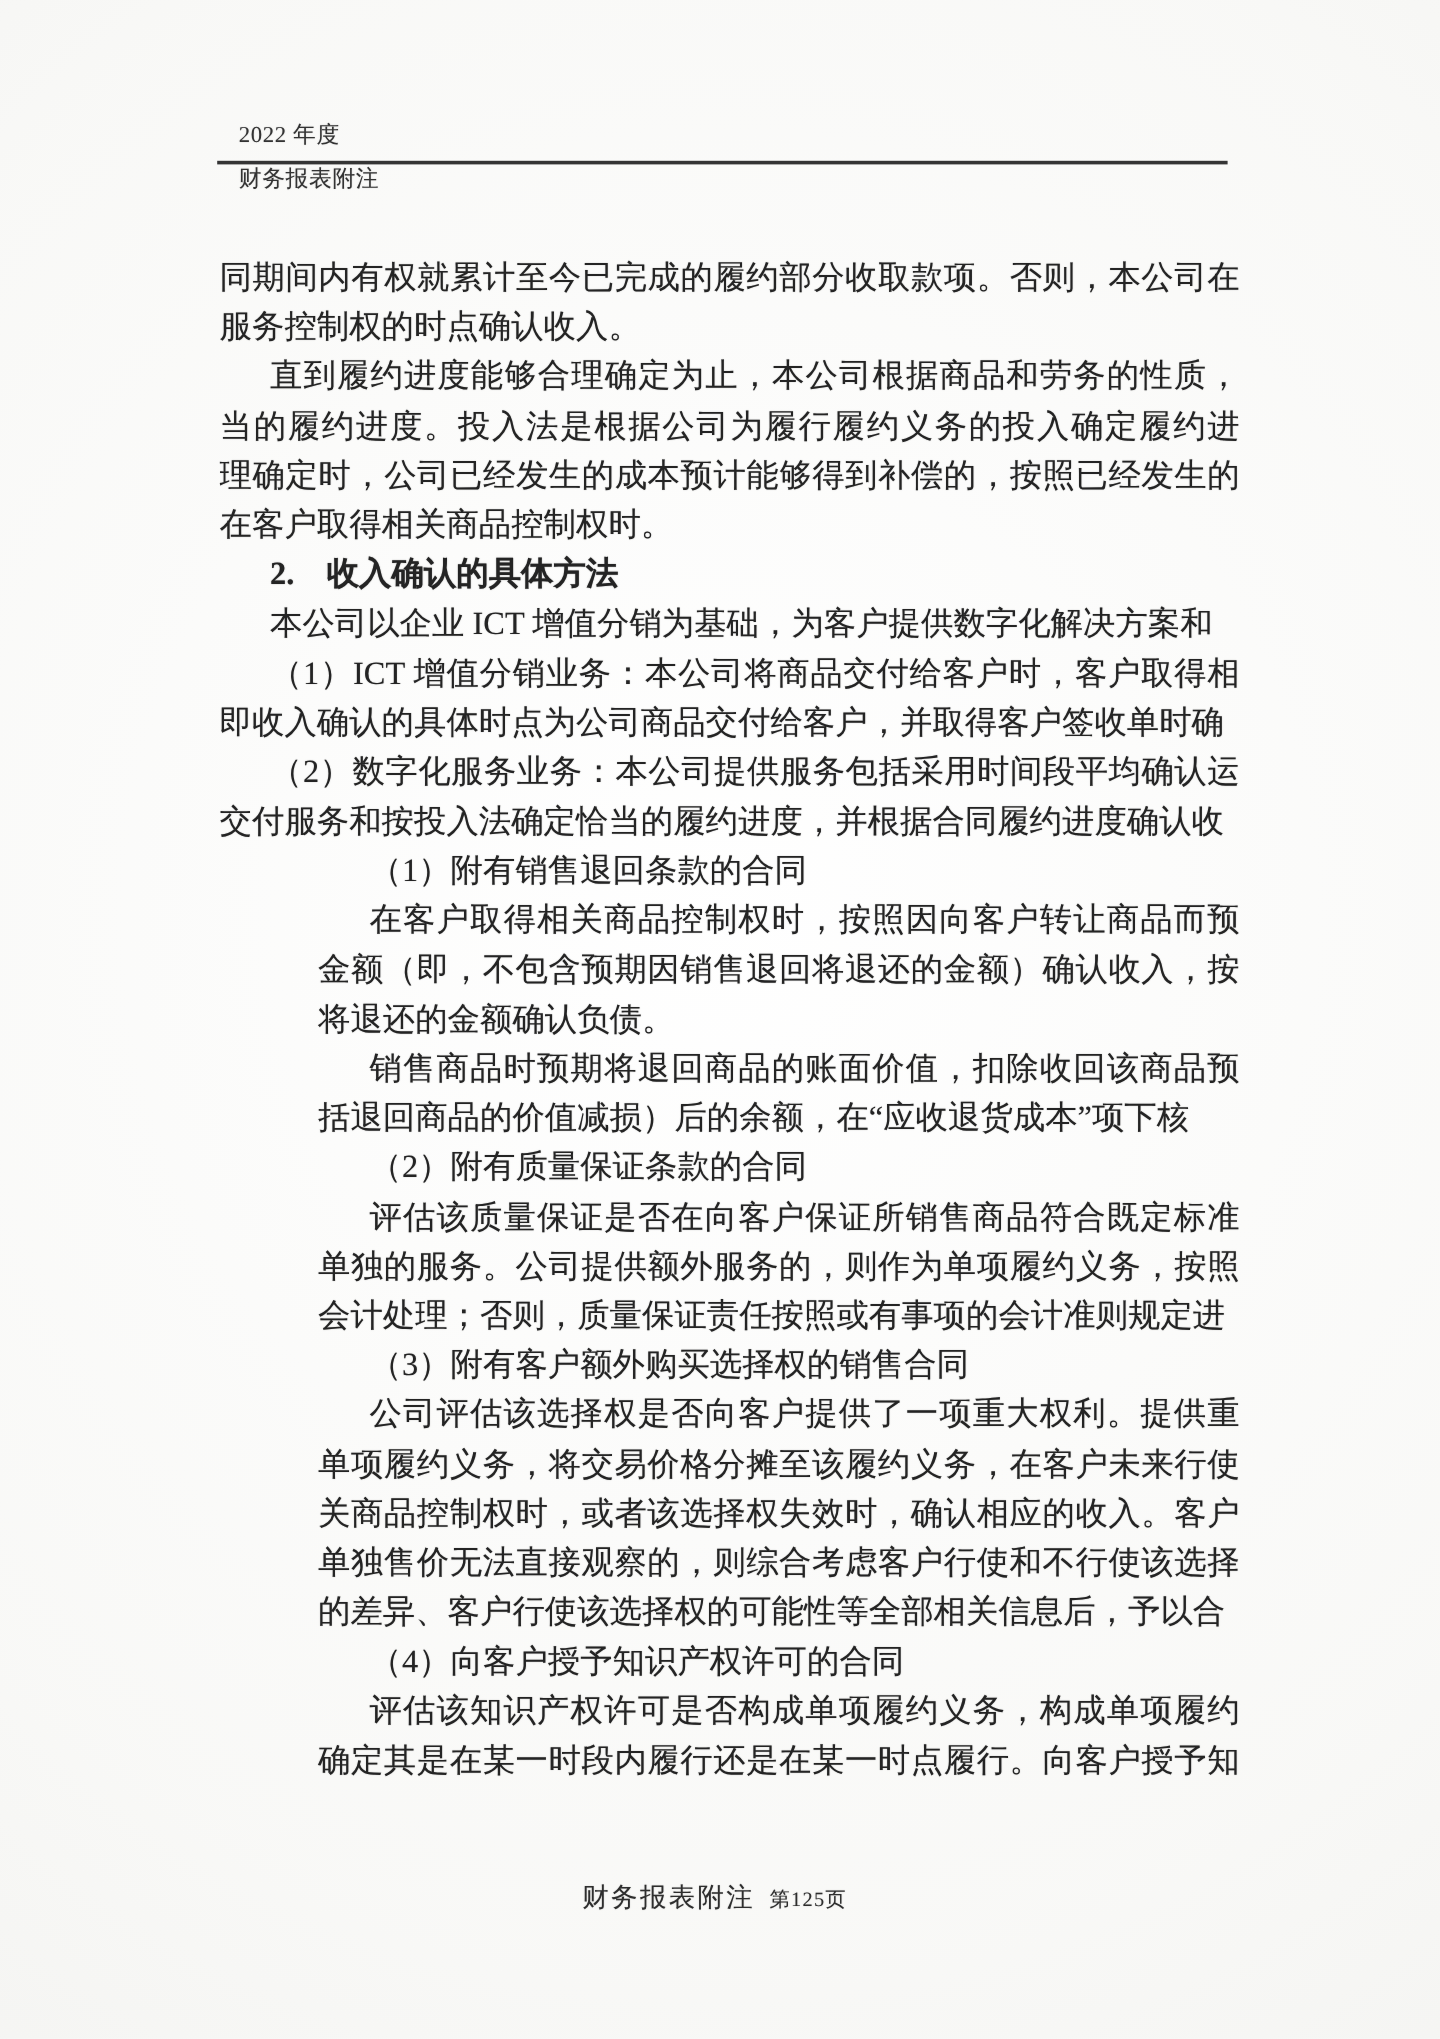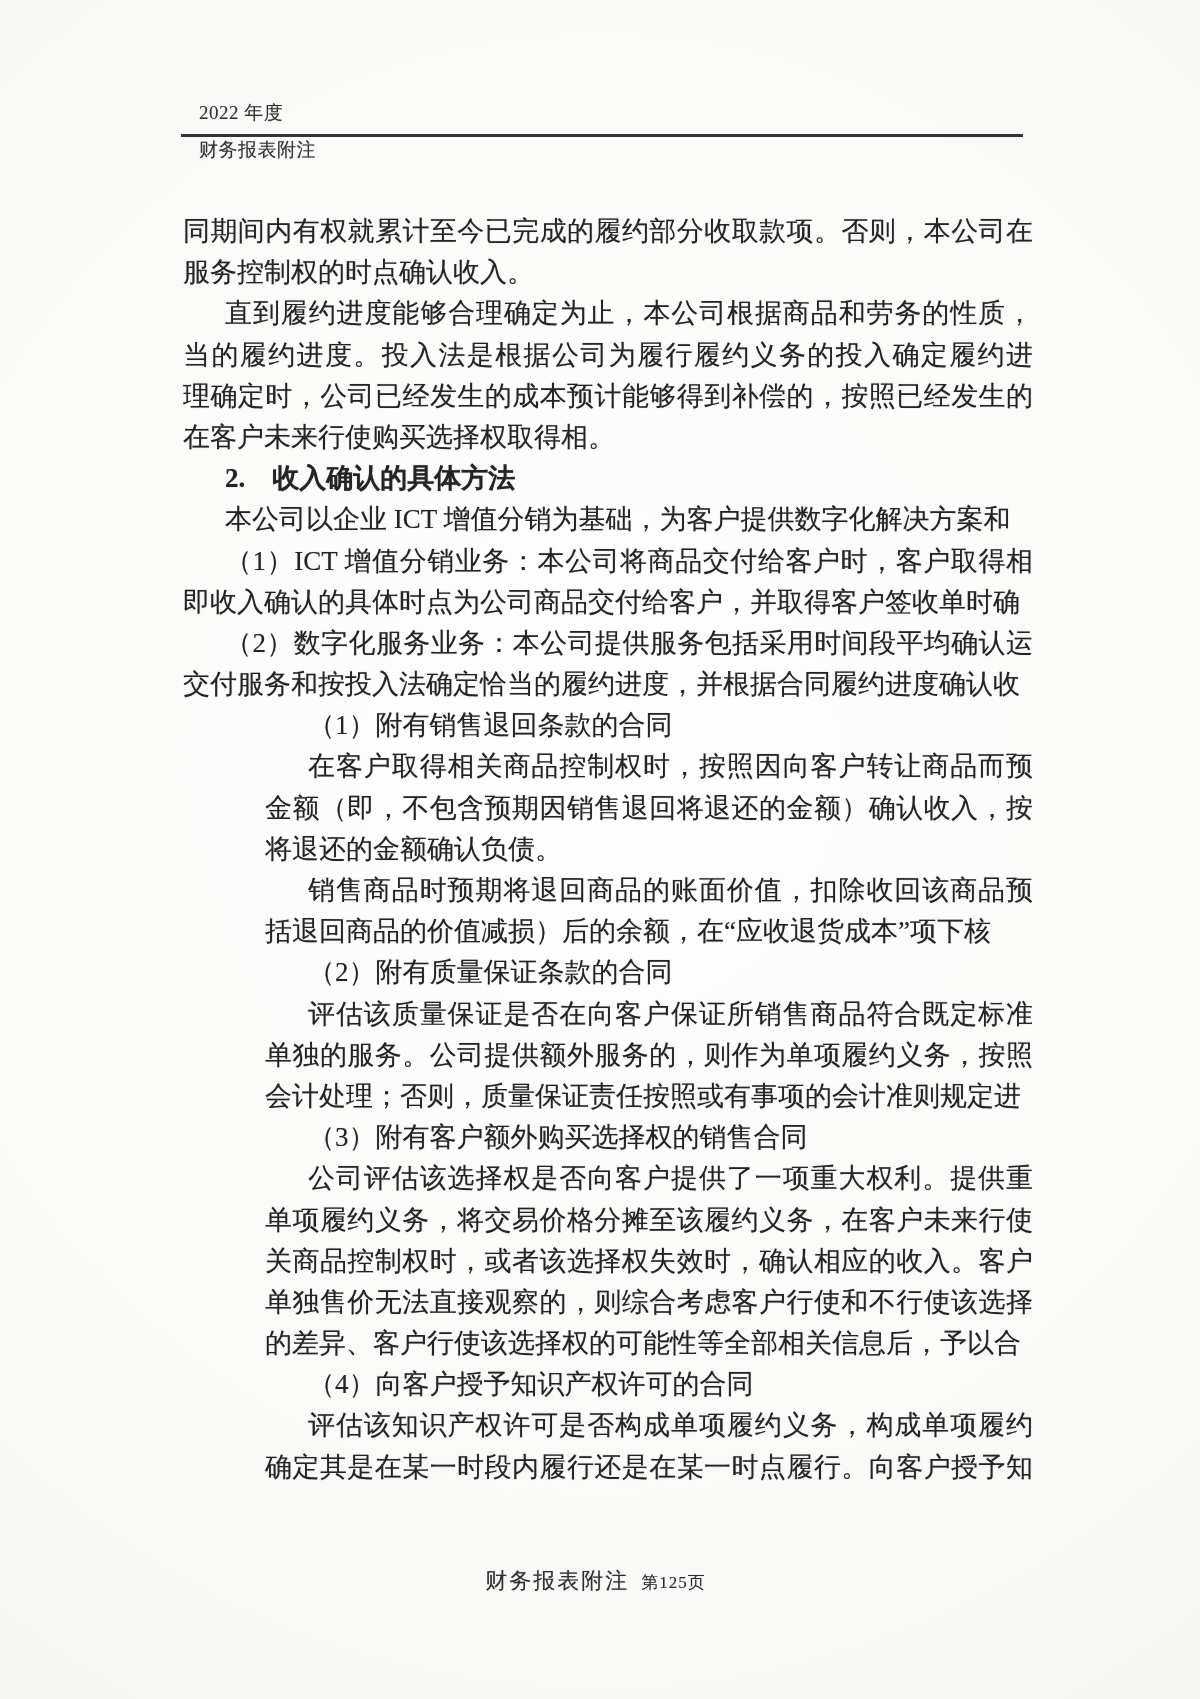--- a/index.html
+++ b/index.html
@@ -71,21 +71,21 @@
     <p>财务报表附注</p>
   </div>
   <div class="hdr-rule"></div>
 
   <div class="content">
     <p class="line just">同期间内有权就累计至今已完成的履约部分收取款项。否则，本公司在客户取得相关商品或</p>
     <p class="line">服务控制权的时点确认收入。</p>
     <p class="line ind2 just">直到履约进度能够合理确定为止，本公司根据商品和劳务的性质，采用投入法确定恰</p>
     <p class="line just">当的履约进度。投入法是根据公司为履行履约义务的投入确定履约进度。当履约进度不能合</p>
     <p class="line just">理确定时，公司已经发生的成本预计能够得到补偿的，按照已经发生的成本金额确认收入，</p>
-    <p class="line">在客户未来行使购买选择权取得相。</p>
+    <p class="line">在客户取得相关商品控制权时。</p>
     <p class="line ind2 bold">2.　收入确认的具体方法</p>
     <p class="line ind2">本公司以企业 ICT 增值分销为基础，为客户提供数字化解决方案和服务。</p>
     <p class="line ind2 just">（1）ICT 增值分销业务：本公司将商品交付给客户时，客户取得相关商品的控制权，</p>
     <p class="line">即收入确认的具体时点为公司商品交付给客户，并取得客户签收单时确认收入。</p>
     <p class="line ind2 just">（2）数字化服务业务：本公司提供服务包括采用时间段平均确认运维服务、按时间点</p>
     <p class="line">交付服务和按投入法确定恰当的履约进度，并根据合同履约进度确认收入。</p>
     <p class="line ind6">（1）附有销售退回条款的合同</p>
     <p class="line ind6 just">在客户取得相关商品控制权时，按照因向客户转让商品而预期有权收取的对价</p>
     <p class="line ind4 just">金额（即，不包含预期因销售退回将退还的金额）确认收入，按照预期因销售退回</p>
     <p class="line ind4">将退还的金额确认负债。</p>

